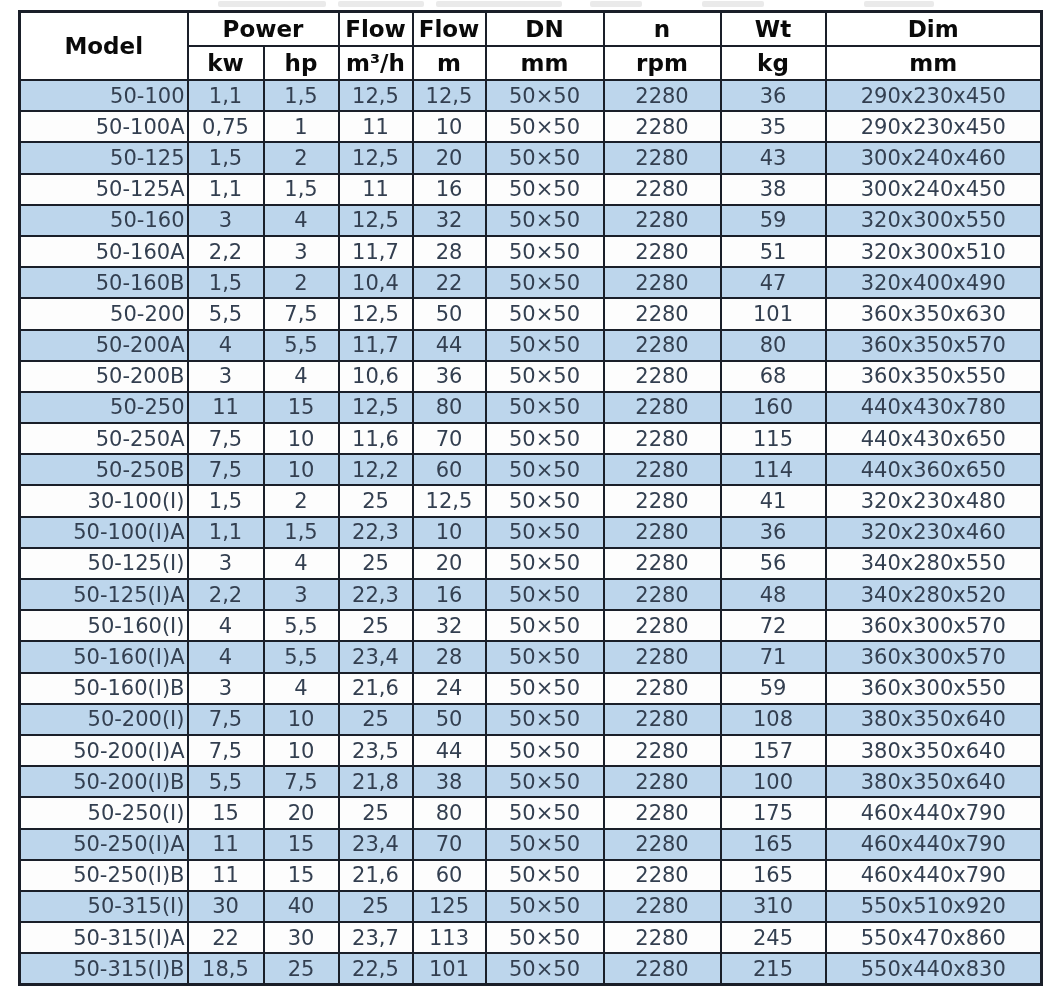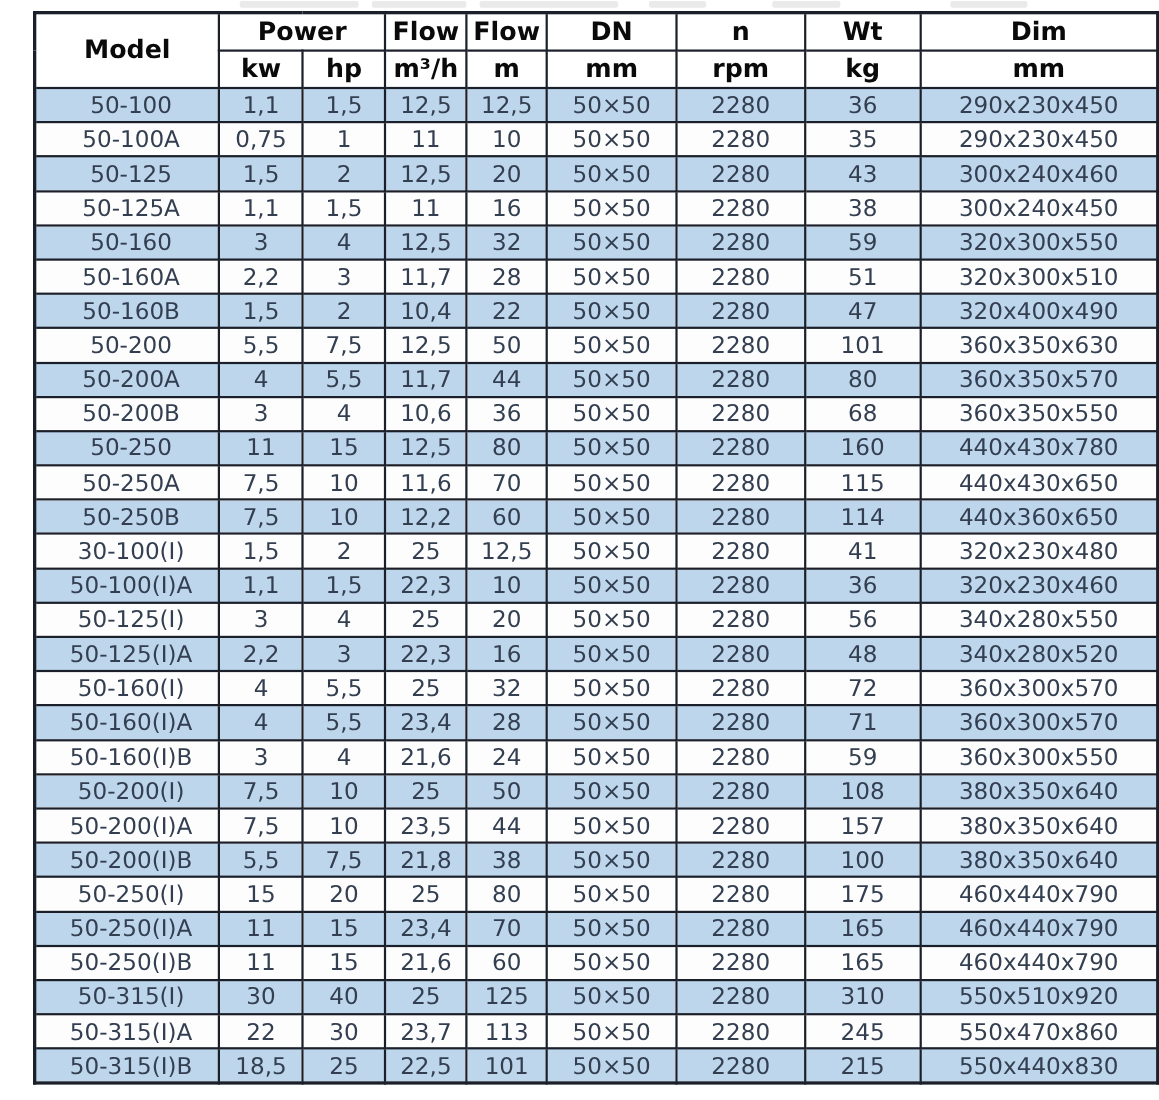--- a/index.html
+++ b/index.html
@@ -16,40 +16,40 @@
     background:var(--page-bg);
     font-family:"DejaVu Sans","Liberation Sans",sans-serif;
     position:relative;overflow:hidden;
   }
   
   .artifact{
     position:absolute;top:1px;height:6px;
     background:#d9d9d9;opacity:.55;border-radius:2px;filter:blur(.5px);
   }
   table.spec{
-    position:absolute;left:30px;top:10px;
+    position:absolute;left:18px;top:10px;
     border-collapse:collapse;table-layout:fixed;
     border:3px solid var(--border);
   }
   .spec th,.spec td{
     border:2px solid var(--border);
     overflow:hidden;white-space:nowrap;
     vertical-align:middle;
   }
   .spec th{
     font-weight:bold;color:var(--header-text);
     font-size:23px;text-align:center;
     height:32px;background:var(--page-bg);
     padding:0 2px;
   }
   .spec td{
     font-size:21px;color:var(--data-text);
     text-align:center;height:29.2px;padding:0 2px;
   }
-  .spec td.model{text-align:center;padding-left:9px;}
+  .spec td.model{text-align:right;padding-left:9px;}
   .spec tbody tr:nth-child(odd) td{background:var(--stripe-blue);}
   .spec tbody tr:nth-child(even) td{background:var(--row-white);}
   
   col.c-model{width:168px;} col.c-kw{width:76px;} col.c-hp{width:75px;}
   col.c-flow{width:74px;} col.c-head{width:73px;} col.c-dn{width:118px;}
   col.c-n{width:117px;} col.c-wt{width:105px;} col.c-dim{width:216px;}
 </style>
 </head>
 <body>
 

